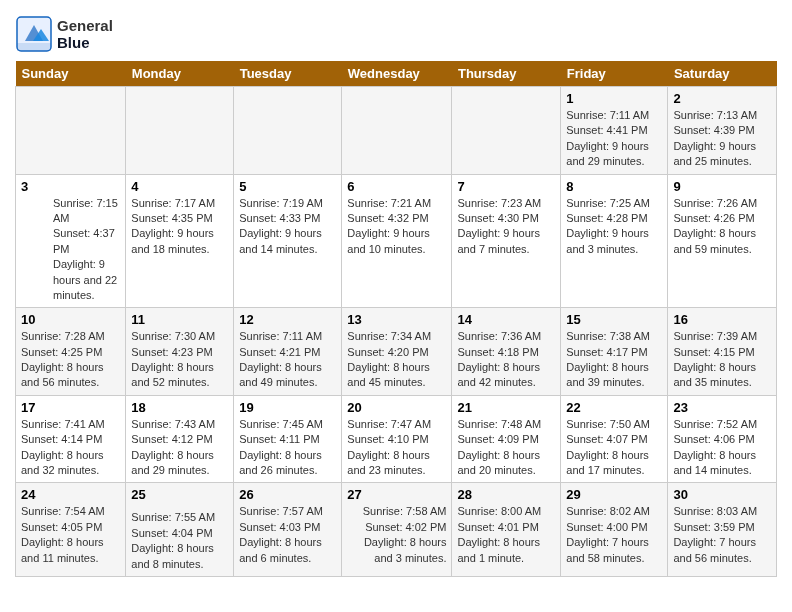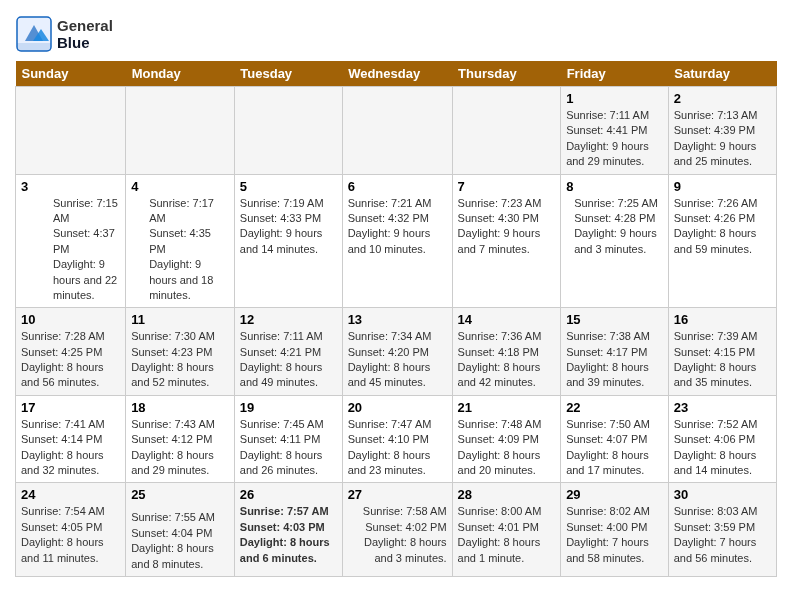--- a/index.html
+++ b/index.html
@@ -129,21 +129,21 @@
       </tr>
       <tr>
         <td>
           <span class="day-num">3</span>
           <div class="day-info" style="white-space: pre-line; margin-left: 32px;">Sunrise: 7:15 AM
 Sunset: 4:37 PM
 Daylight: 9 hours and 22 minutes.</div>
         </td>
         <td>
           <span class="day-num">4</span>
-          <div class="day-info" style="white-space: pre-line; margin-left: 18px;">Sunrise: 7:17 AM
+          <div class="day-info" style="white-space: pre-line;">Sunrise: 7:17 AM
 Sunset: 4:35 PM
 Daylight: 9 hours and 18 minutes.</div>
         </td>
         <td>
           <span class="day-num">5</span>
           <div class="day-info" style="white-space: pre-line;">Sunrise: 7:19 AM
 Sunset: 4:33 PM
 Daylight: 9 hours and 14 minutes.</div>
         </td>
         <td>
@@ -153,21 +153,21 @@
 Daylight: 9 hours and 10 minutes.</div>
         </td>
         <td>
           <span class="day-num">7</span>
           <div class="day-info" style="white-space: pre-line;">Sunrise: 7:23 AM
 Sunset: 4:30 PM
 Daylight: 9 hours and 7 minutes.</div>
         </td>
         <td>
           <span class="day-num">8</span>
-          <div class="day-info" style="white-space: pre-line; margin-left: 8px;">Sunrise: 7:25 AM
+          <div class="day-info" style="white-space: pre-line;">Sunrise: 7:25 AM
 Sunset: 4:28 PM
 Daylight: 9 hours and 3 minutes.</div>
         </td>
         <td>
           <span class="day-num">9</span>
           <div class="day-info" style="white-space: pre-line;">Sunrise: 7:26 AM
 Sunset: 4:26 PM
 Daylight: 8 hours and 59 minutes.</div>
         </td>
       </tr>
@@ -267,21 +267,21 @@
 Daylight: 8 hours and 11 minutes.</div>
         </td>
         <td>
           <span class="day-num">25</span>
           <div class="day-info" style="white-space: pre-line; margin-top: 8px;">Sunrise: 7:55 AM
 Sunset: 4:04 PM
 Daylight: 8 hours and 8 minutes.</div>
         </td>
         <td>
           <span class="day-num">26</span>
-          <div class="day-info" style="white-space: pre-line; font-weight: bold;">Sunrise: 7:57 AM
+          <div class="day-info" style="white-space: pre-line;">Sunrise: 7:57 AM
 Sunset: 4:03 PM
 Daylight: 8 hours and 6 minutes.</div>
         </td>
         <td>
           <span class="day-num">27</span>
           <div class="day-info" style="white-space: pre-line; text-align: right;">Sunrise: 7:58 AM
 Sunset: 4:02 PM
 Daylight: 8 hours and 3 minutes.</div>
         </td>
         <td>

